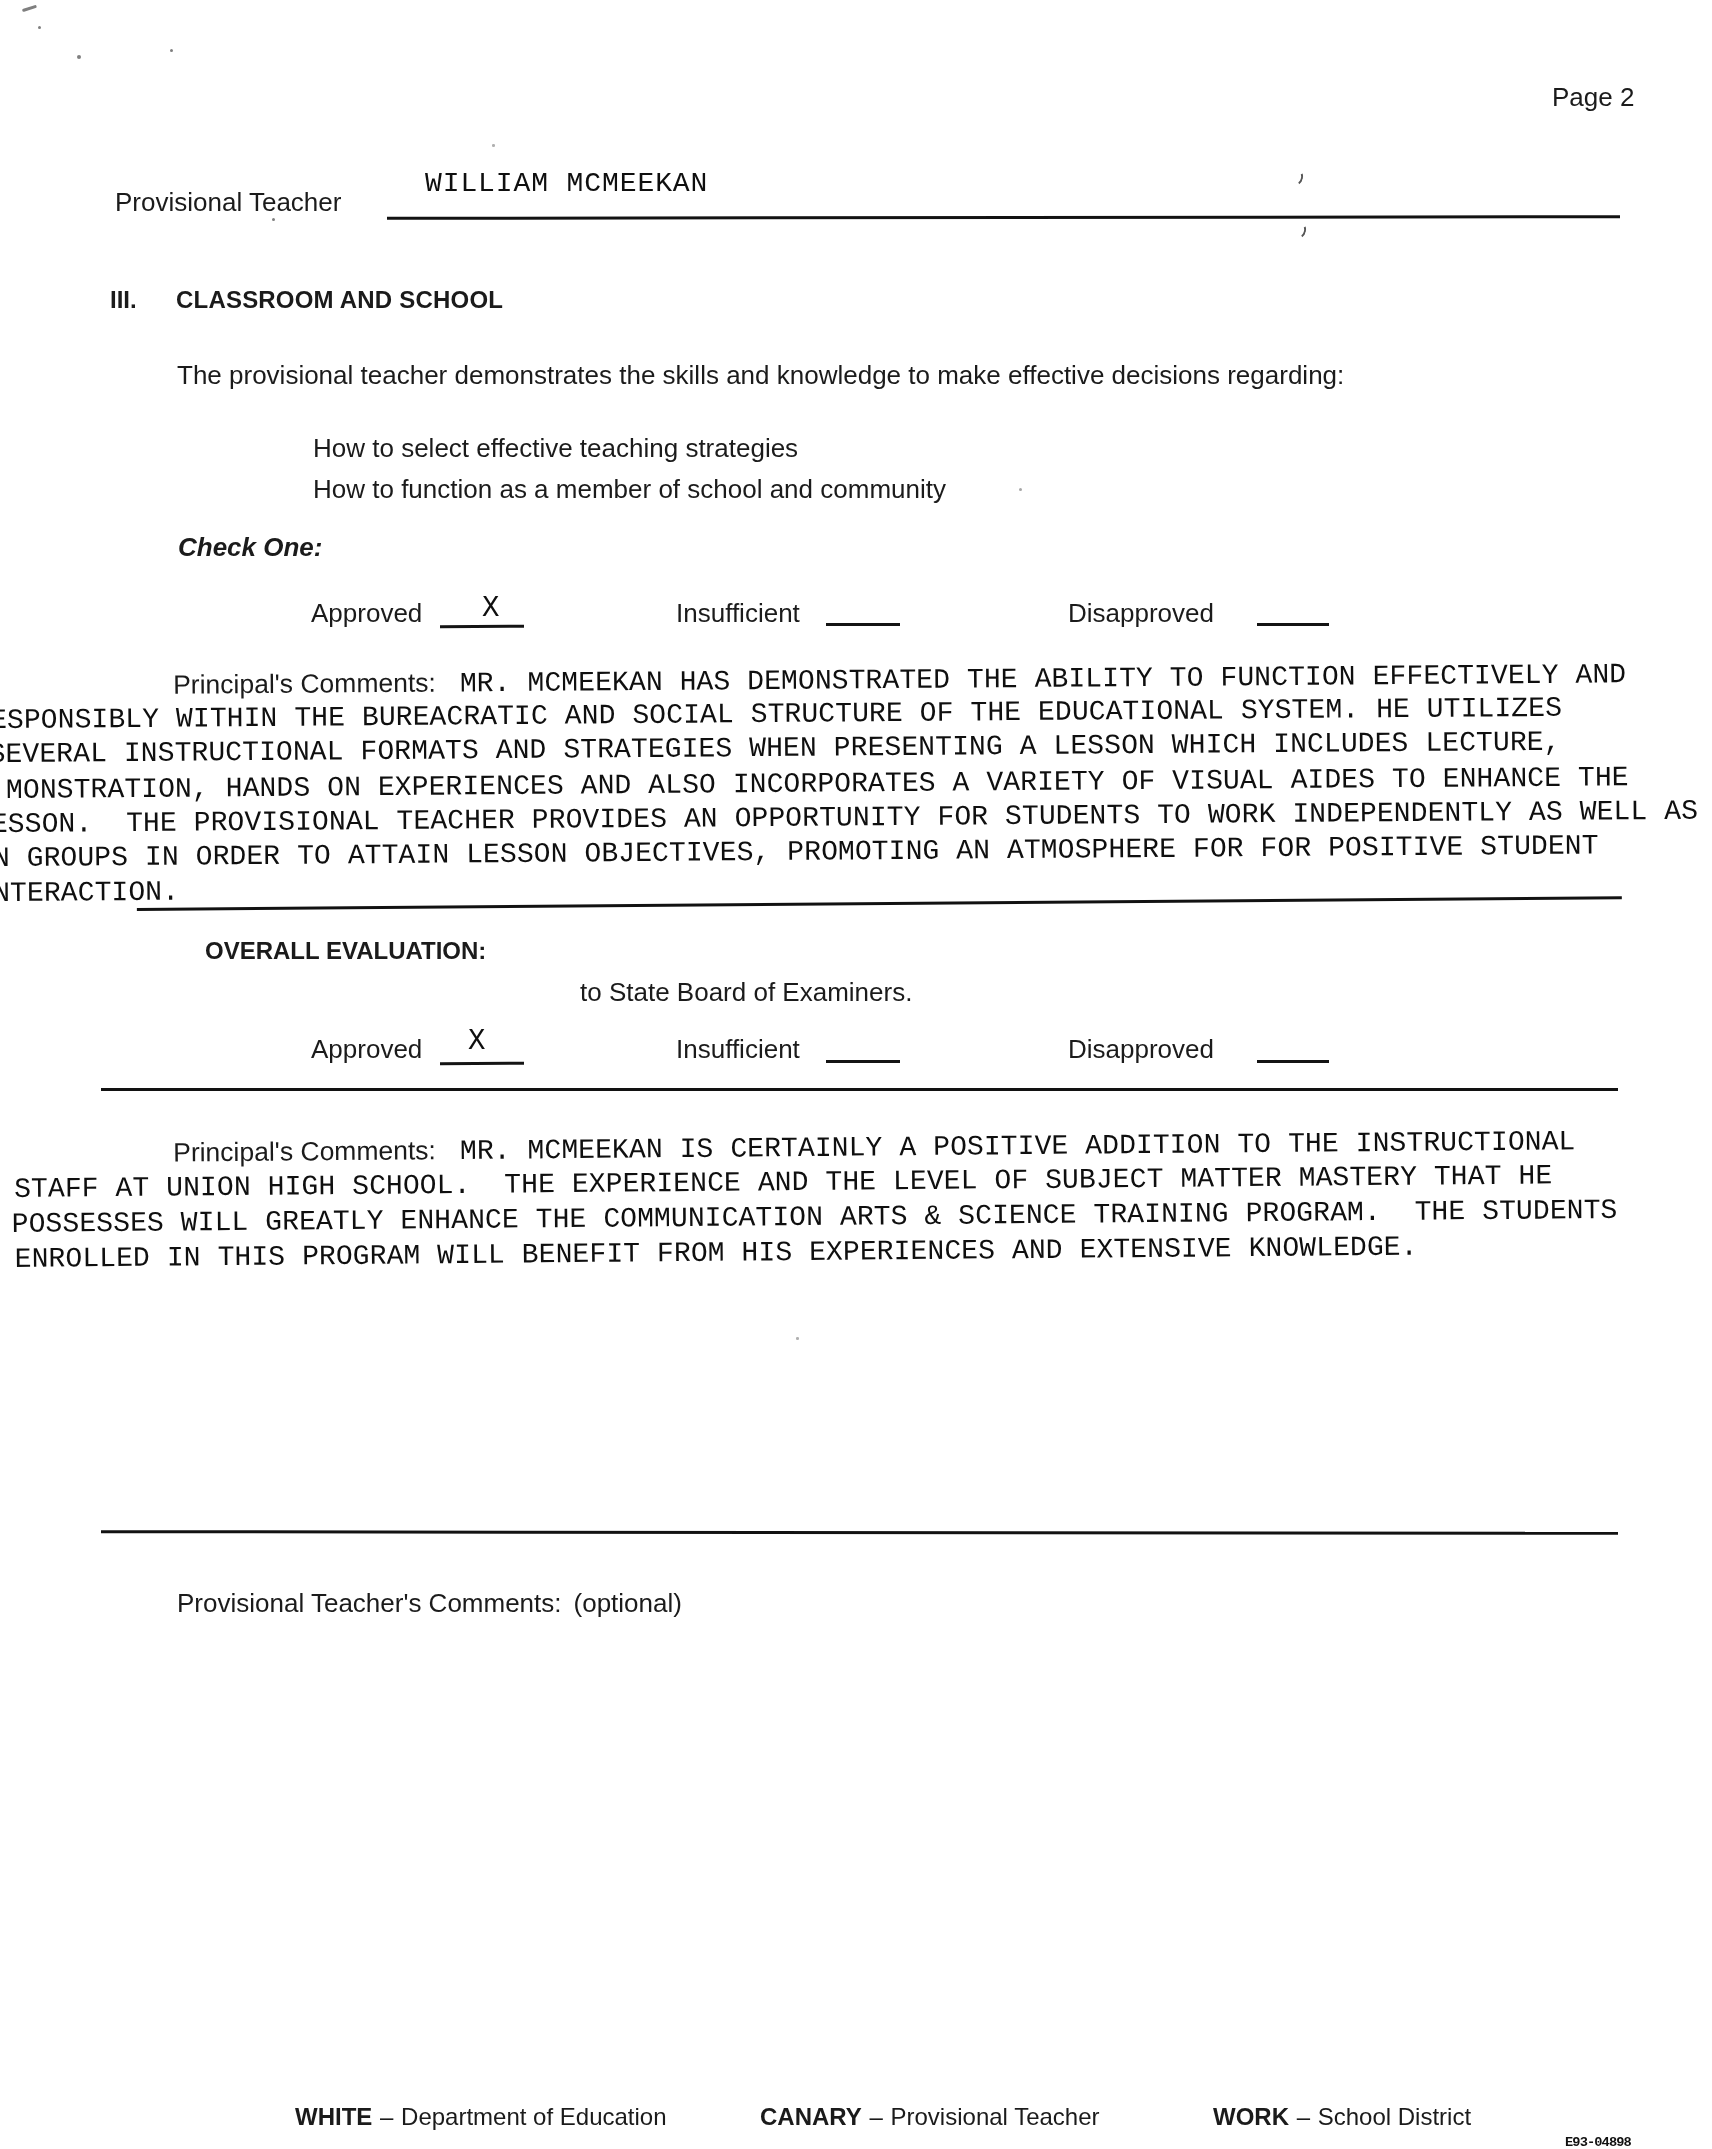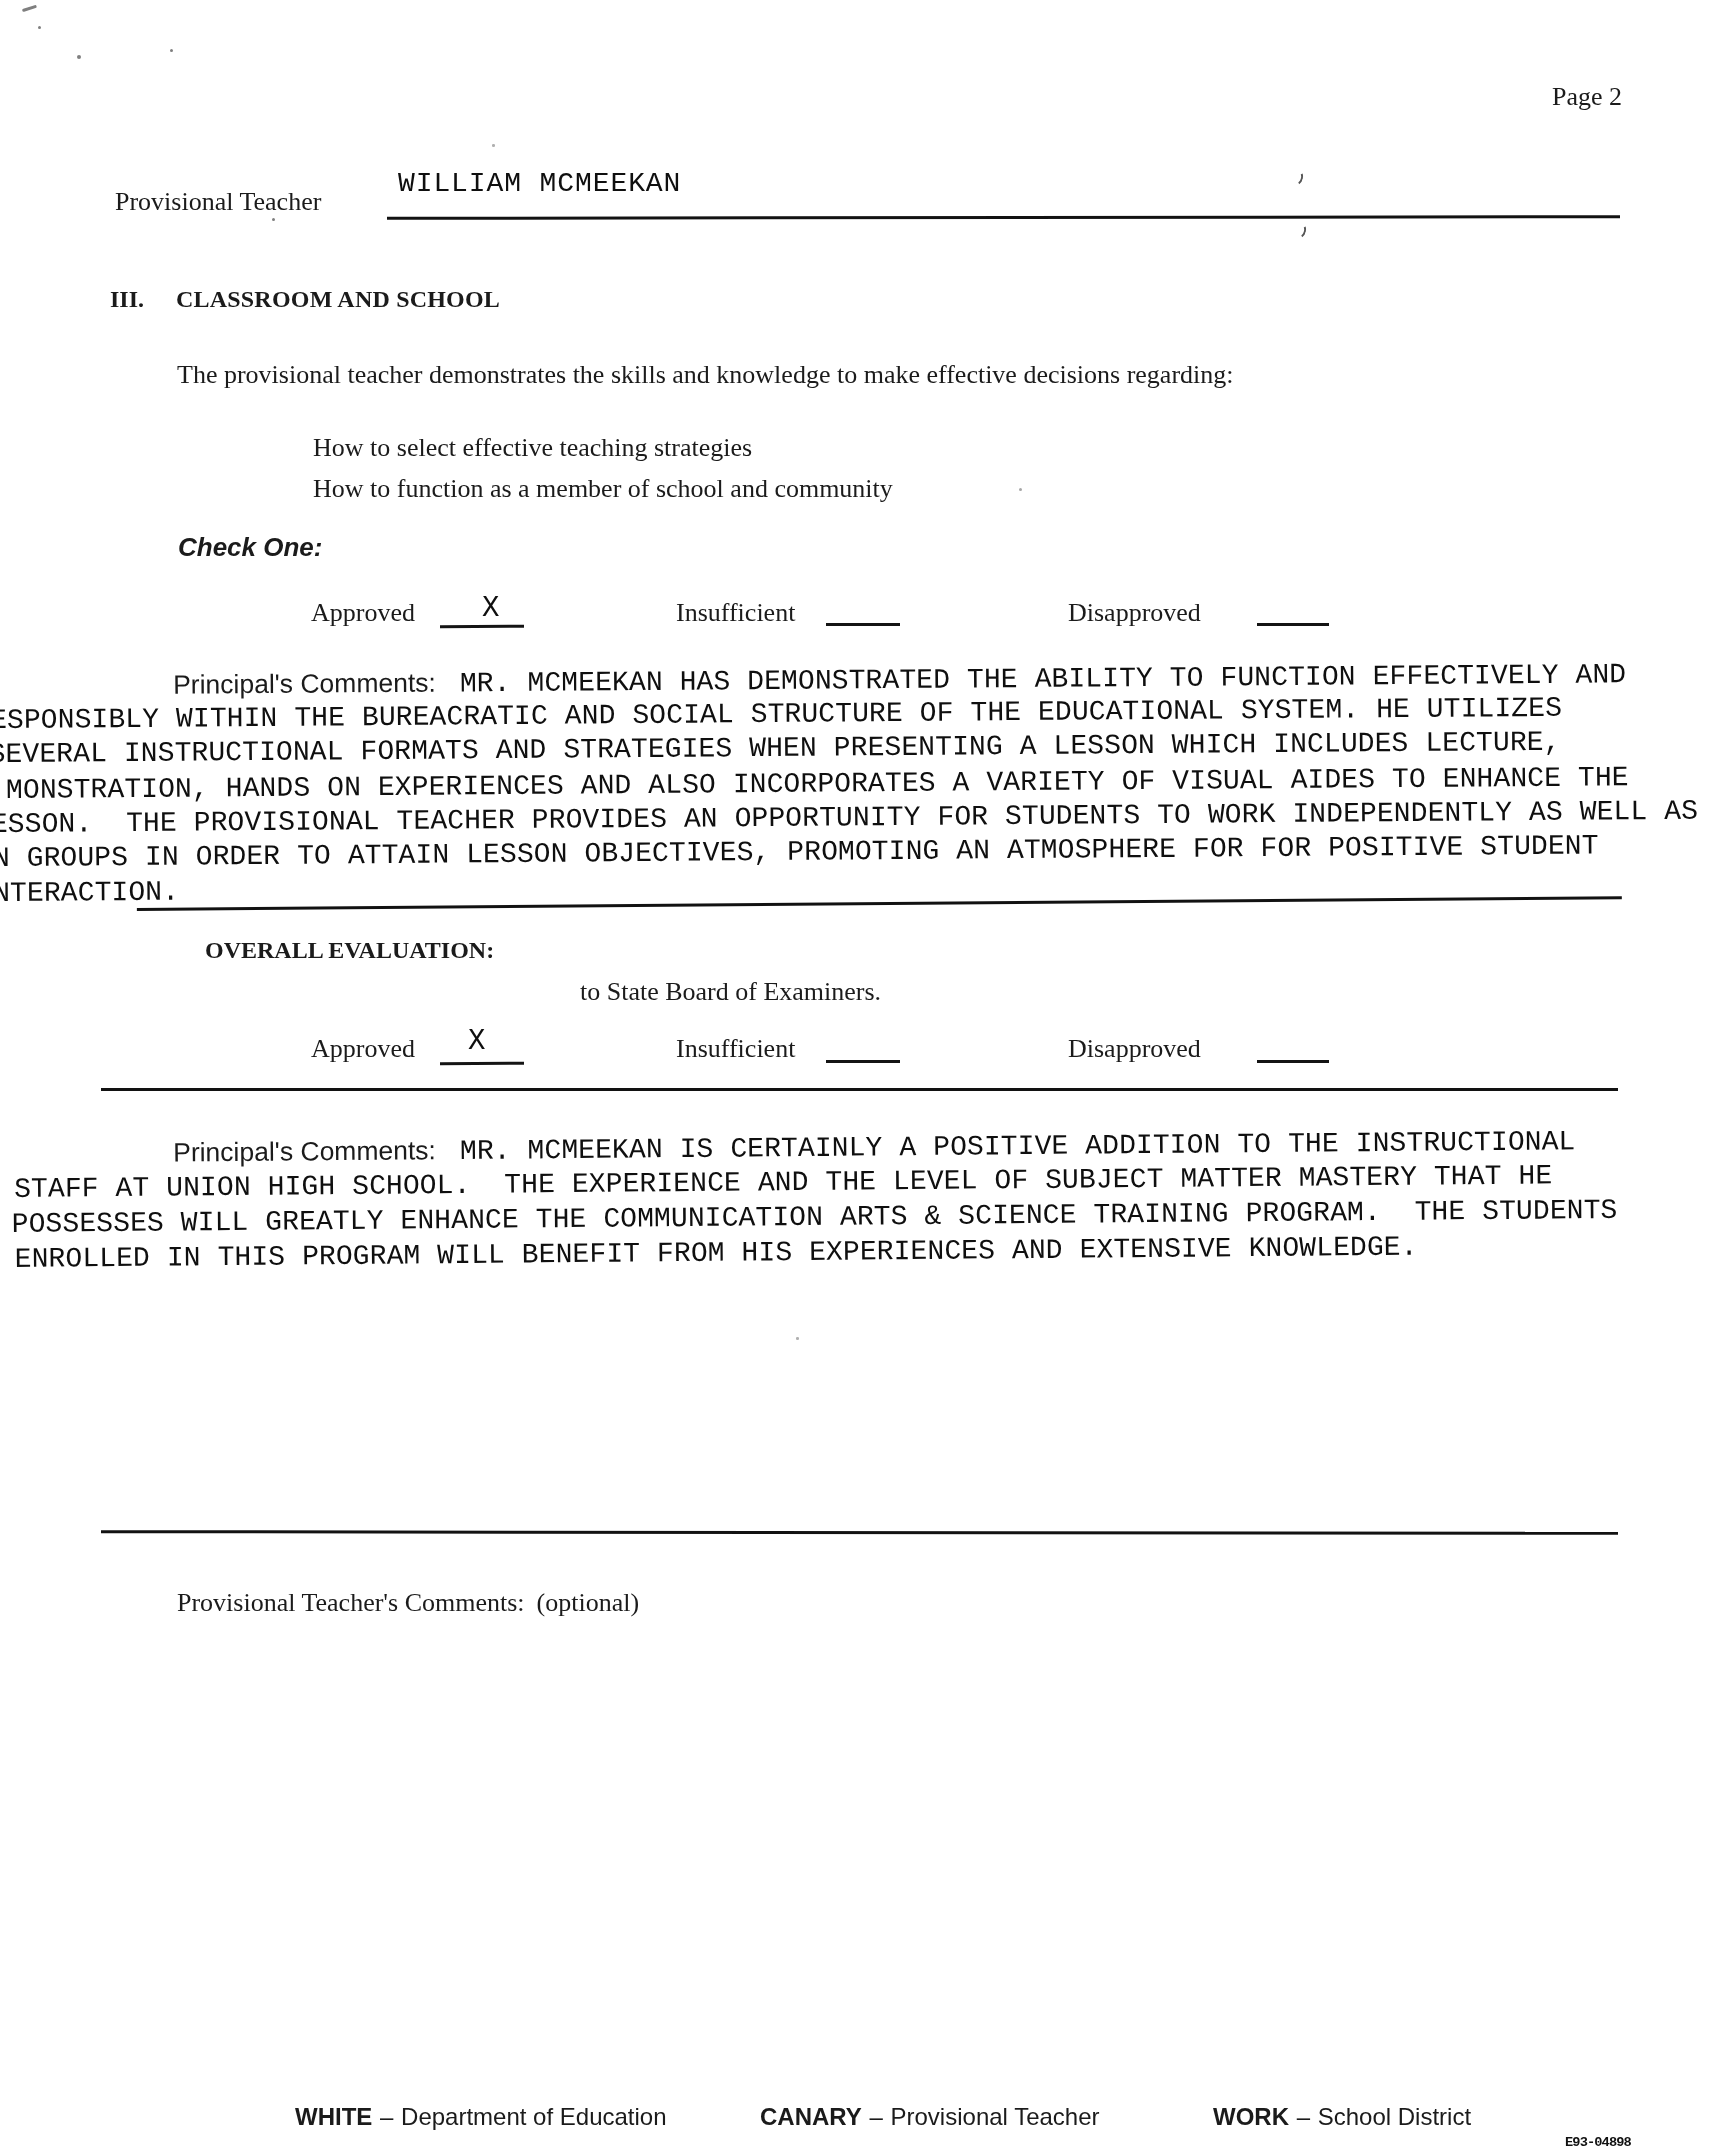--- a/index.html
+++ b/index.html
@@ -6,21 +6,21 @@
   #page {
     position: relative;
     width: 1712px;
     height: 2150px;
     background: #ffffff;
     overflow: hidden;
     font-family: "Liberation Sans", sans-serif;
     color: #1b1b1b;
   }
   .abs { position: absolute; white-space: pre; }
-  .sans  { font-family: Liberation Serif, serif; }
+  .sans  { font-family: Liberation Sans, sans-serif; }
   .fs30  { font-size: 26px; }
   .fs31b { font-size: 24px; font-weight: bold; }
   .typed { font-family: "Liberation Mono", "DejaVu Sans Mono", monospace; font-size: 28px; letter-spacing: 0.1px; color: #0f0f0f; }
   .typed-block { position: absolute; transform-origin: 0 0; width: 1764px; }
   .t-line { position: absolute; white-space: pre; }
   .pc-label { font-family: "Liberation Sans", sans-serif; font-size: 26.5px; color: #1b1b1b; letter-spacing: 0; }
   .pc-first { margin-left: 24px; }
   .hline { position: absolute; background: #121212; }
   .blank { position: absolute; background: #141414; height: 3.4px; }
   .xmark { position: absolute; font-family: "Liberation Mono", "DejaVu Sans Mono", monospace; font-size: 29px; color: #0f0f0f; }
@@ -51,21 +51,21 @@
   <div class="speck" style="left:272px; top:218px; width:3.4px; height:3.4px;"></div>
   <div class="speck" style="left:1019px; top:488px; width:3.4px; height:3.4px; opacity:.45;"></div>
   <div class="speck" style="left:796px; top:1337px; width:2.6px; height:2.6px; opacity:.4;"></div>
   <div class="speck" style="left:492px; top:144px; width:2.6px; height:2.6px; opacity:.4;"></div>
 
   <div class="ink-arc" style="left:1291px; top:170px;"></div>
   <div class="ink-arc" style="left:1294px; top:223px;"></div>
 
   <div class="abs sans fs30" style="left:1552px; top:82px;">Page 2</div>
 
-  <div class="abs typed" style="left:398px; top:168px; letter-spacing:0.9px;text-align:right;">WILLIAM MCMEEKAN</div>
+  <div class="abs typed" style="left:425px; top:168px; letter-spacing:0.9px;text-align:right;">WILLIAM MCMEEKAN</div>
 
   <div class="abs sans fs30" style="left:115px; top:187px;">Provisional Teacher</div>
 
   <div class="hline" style="left:387px; top:216px; width:1233px; height:2.6px; transform:rotate(-0.08deg);"></div>
 
   <div class="abs sans fs31b" style="left:110px; top:286px;">III.</div>
   <div class="abs sans fs31b" style="left:176px; top:286px; letter-spacing:0.2px;">CLASSROOM AND SCHOOL</div>
 
   <div class="abs sans fs30" style="left:177px; top:360px;">The provisional teacher demonstrates the skills and knowledge to make effective decisions regarding:</div>
 

